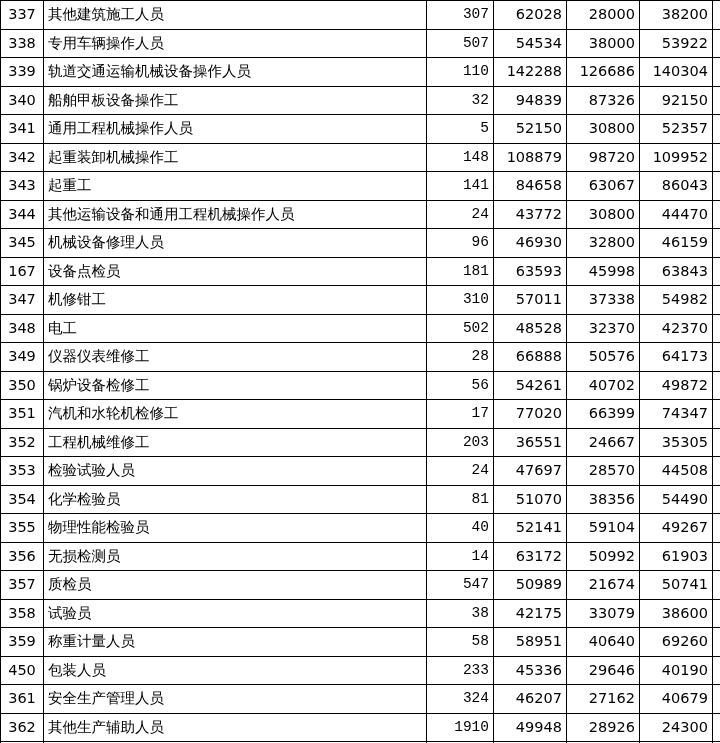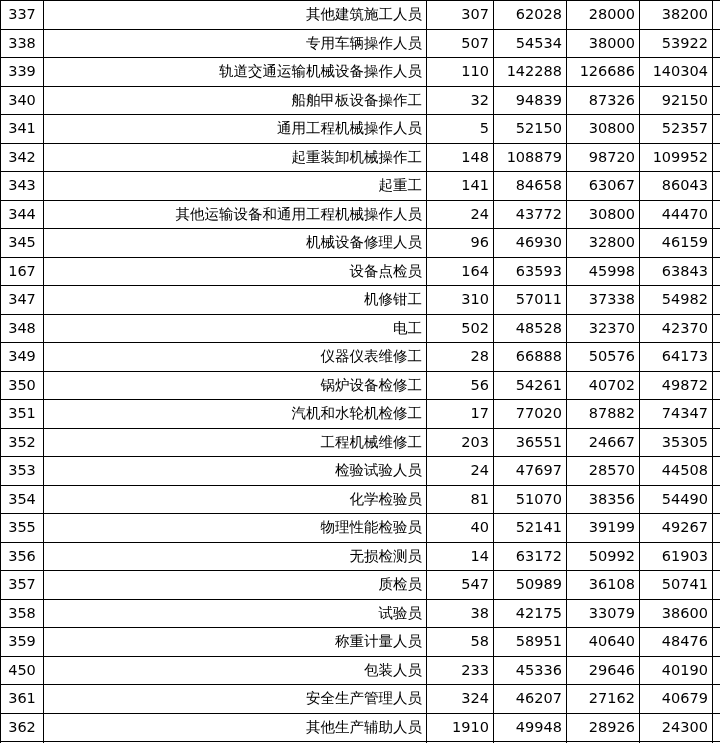--- a/index.html
+++ b/index.html
@@ -36,27 +36,28 @@
     white-space: nowrap;
     overflow: hidden;
   }
   td.c-idx {
     width: 34px;
     text-align: center;
     padding: 0 2px;
   }
   td.c-name {
     width: 374px;
-    text-align: right;
+    text-align: left;
     padding-left: 7px;
   }
   td.c-num {
     width: 58px;
     text-align: right;
     padding-right: 7px;
+    font-family: Liberation Mono, monospace;
   }
   td.c-num-wide {
     width: 64px;
     text-align: right;
     padding-right: 7px;
   }
 </style>
 </head>
 <body>
 
@@ -140,21 +141,21 @@
           <td class="c-name">机械设备修理人员</td>
           <td class="c-num">96</td>
           <td class="c-num-wide">46930</td>
           <td class="c-num-wide">32800</td>
           <td class="c-num-wide">46159</td>
           <td class="c-num-wide">64686</td>
         </tr>
         <tr>
           <td class="c-idx">167</td>
           <td class="c-name">设备点检员</td>
-          <td class="c-num">164</td>
+          <td class="c-num">181</td>
           <td class="c-num-wide">63593</td>
           <td class="c-num-wide">45998</td>
           <td class="c-num-wide">63843</td>
           <td class="c-num-wide">89532</td>
         </tr>
         <tr>
           <td class="c-idx">347</td>
           <td class="c-name">机修钳工</td>
           <td class="c-num">310</td>
           <td class="c-num-wide">57011</td>
@@ -187,21 +188,21 @@
           <td class="c-num-wide">54261</td>
           <td class="c-num-wide">40702</td>
           <td class="c-num-wide">49872</td>
           <td class="c-num-wide">76183</td>
         </tr>
         <tr>
           <td class="c-idx">351</td>
           <td class="c-name">汽机和水轮机检修工</td>
           <td class="c-num">17</td>
           <td class="c-num-wide">77020</td>
-          <td class="c-num-wide">87882</td>
+          <td class="c-num-wide">66399</td>
           <td class="c-num-wide">74347</td>
           <td class="c-num-wide">93547</td>
         </tr>
         <tr>
           <td class="c-idx">352</td>
           <td class="c-name">工程机械维修工</td>
           <td class="c-num">203</td>
           <td class="c-num-wide">36551</td>
           <td class="c-num-wide">24667</td>
           <td class="c-num-wide">35305</td>
@@ -223,58 +224,58 @@
           <td class="c-num-wide">51070</td>
           <td class="c-num-wide">38356</td>
           <td class="c-num-wide">54490</td>
           <td class="c-num-wide">65093</td>
         </tr>
         <tr>
           <td class="c-idx">355</td>
           <td class="c-name">物理性能检验员</td>
           <td class="c-num">40</td>
           <td class="c-num-wide">52141</td>
-          <td class="c-num-wide">39199</td>
+          <td class="c-num-wide">59104</td>
           <td class="c-num-wide">49267</td>
           <td class="c-num-wide">66205</td>
         </tr>
         <tr>
           <td class="c-idx">356</td>
           <td class="c-name">无损检测员</td>
           <td class="c-num">14</td>
           <td class="c-num-wide">63172</td>
           <td class="c-num-wide">50992</td>
           <td class="c-num-wide">61903</td>
           <td class="c-num-wide">81994</td>
         </tr>
         <tr>
           <td class="c-idx">357</td>
           <td class="c-name">质检员</td>
           <td class="c-num">547</td>
           <td class="c-num-wide">50989</td>
-          <td class="c-num-wide">36108</td>
+          <td class="c-num-wide">21674</td>
           <td class="c-num-wide">50741</td>
           <td class="c-num-wide">69326</td>
         </tr>
         <tr>
           <td class="c-idx">358</td>
           <td class="c-name">试验员</td>
           <td class="c-num">38</td>
           <td class="c-num-wide">42175</td>
           <td class="c-num-wide">33079</td>
           <td class="c-num-wide">38600</td>
           <td class="c-num-wide">52573</td>
         </tr>
         <tr>
           <td class="c-idx">359</td>
           <td class="c-name">称重计量人员</td>
           <td class="c-num">58</td>
           <td class="c-num-wide">58951</td>
           <td class="c-num-wide">40640</td>
-          <td class="c-num-wide">48476</td>
+          <td class="c-num-wide">69260</td>
           <td class="c-num-wide">96560</td>
         </tr>
         <tr>
           <td class="c-idx">450</td>
           <td class="c-name">包装人员</td>
           <td class="c-num">233</td>
           <td class="c-num-wide">45336</td>
           <td class="c-num-wide">29646</td>
           <td class="c-num-wide">40190</td>
           <td class="c-num-wide">74041</td>

